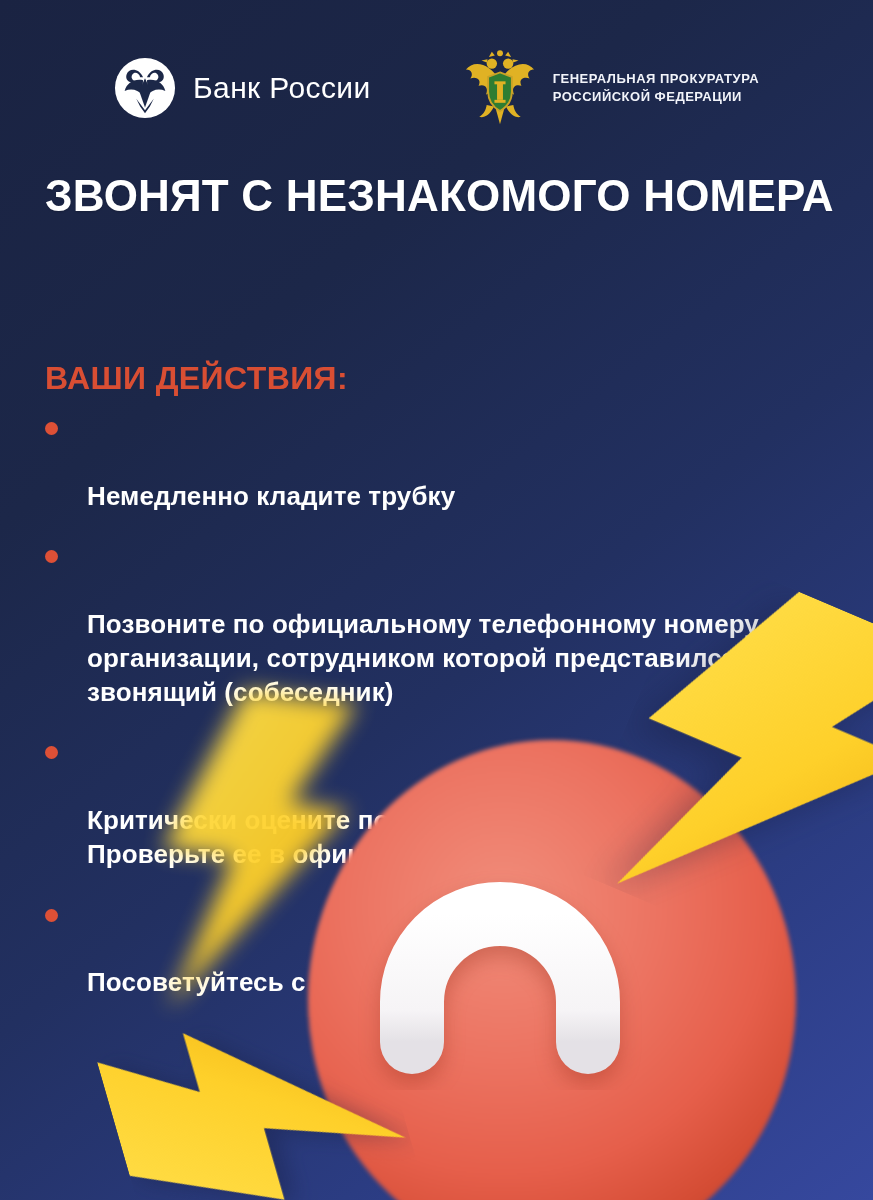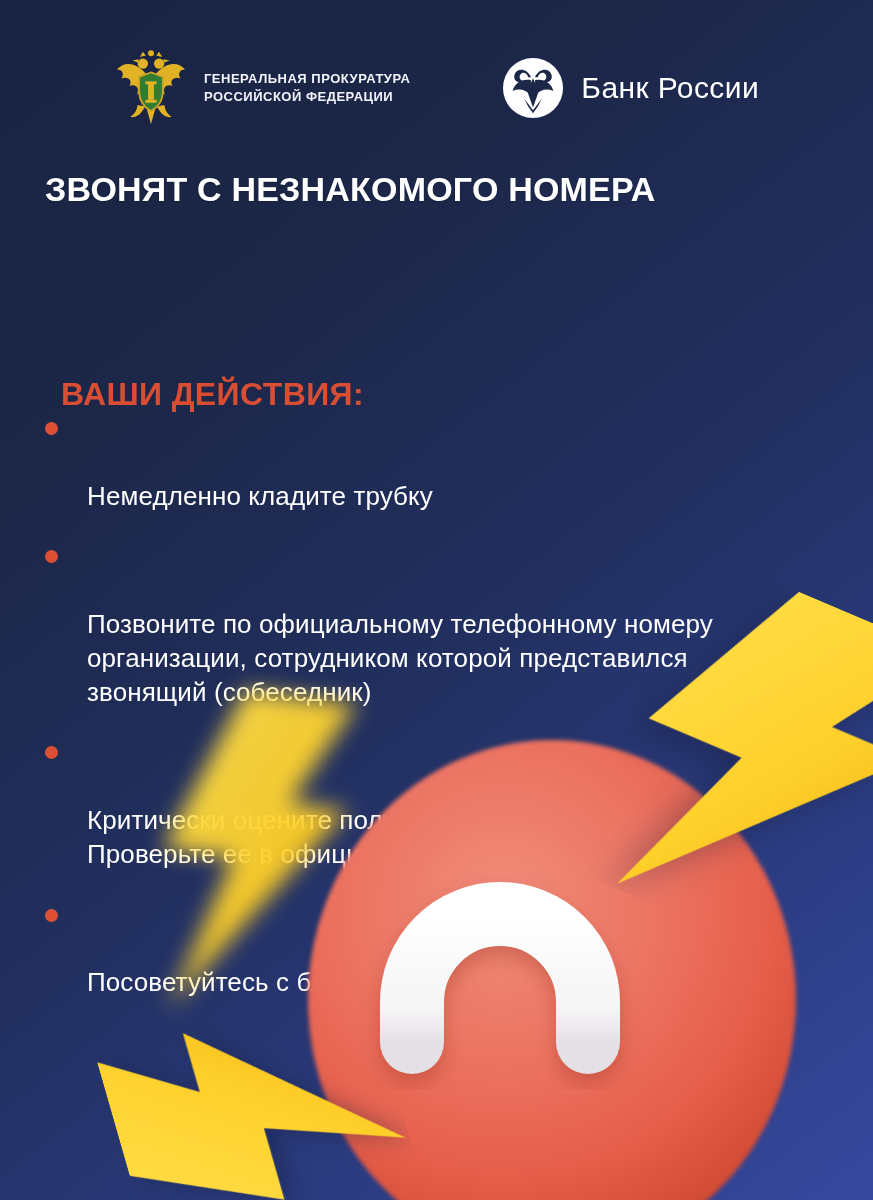--- a/index.html
+++ b/index.html
@@ -18,34 +18,34 @@
   .brand{display:flex;align-items:center;}
   .bank-mark{width:62px;height:62px;display:block;}
   .bank-name{
     margin-left:17px;color:#ffffff;font-size:30px;font-weight:400;letter-spacing:.4px;white-space:nowrap;
   }
   .pros-mark{width:74px;height:86px;display:block;}
   .pros-name{margin-left:16px;color:#f2f4fa;font-size:13px;font-weight:700;letter-spacing:.5px;line-height:1.35;white-space:nowrap;}
   
   .title{
     position:absolute;top:168px;left:45px;right:30px;margin:0;
-    color:#ffffff;font-size:34px;font-weight:700;line-height:1.26;letter-spacing:.2px;
+    color:#ffffff;font-size:44px;font-weight:700;line-height:1.26;letter-spacing:.2px;
     text-shadow:0 1px 2px rgba(0,0,0,.18);
   }
   
   .actions-heading{
-    position:absolute;top:360px;left:45px;margin:16px;
+    position:absolute;top:360px;left:45px;margin:0;
     color:#d94e33;font-size:32px;font-weight:700;letter-spacing:.4px;text-align:center;
   }
   .actions-list{
     position:absolute;top:412px;left:45px;right:35px;margin:0;padding:0;list-style:none;
   }
   .actions-list li{
     position:relative;padding-left:42px;margin-bottom:27px;
-    color:#ffffff;font-size:26px;font-weight:400;line-height:1.3;letter-spacing:.1px;
+    color:#ffffff;font-size:26px;font-weight:700;line-height:1.3;letter-spacing:.1px;
     white-space:pre-line;
   }
   .dot{
     position:absolute;left:0;top:10px;width:13px;height:13px;border-radius:50%;
     background:#dd5036;
   }
   
   .sphere{
     position:absolute;left:308px;top:740px;width:488px;height:520px;border-radius:50%;
     background:radial-gradient(circle at 40% 32%, #f18d7b 0%, #ec7361 34%, #e65f4b 58%, #d54d35 75%, #bc3e25 89%, #ab3820 100%);
@@ -73,20 +73,37 @@
         <stop offset="0" stop-color="#ffffff"></stop>
         <stop offset=".75" stop-color="#f6f4f6"></stop>
         <stop offset="1" stop-color="#e4e1e6"></stop>
       </linearGradient>
       <path id="boltShape" d="M36 0 L90 0 L64 42 L92 42 L18 128 L40 66 L6 66 Z"></path>
     </defs>
   </svg>
 
   <header class="header">
     <div class="brand">
+      <span class="bank-mark">
+        <svg viewBox="0 0 64 64" width="62" height="62">
+          <circle cx="32" cy="32" r="31" fill="#ffffff"></circle>
+          <g fill="#1c2848">
+            <path d="M30 21 C26 11 15 11 13 18 C11 24 17 28 22 25 C19 24 17 21 19 18 C21 15 26 16 27 21 Z"></path>
+            <path d="M34 21 C38 11 49 11 51 18 C53 24 47 28 42 25 C45 24 47 21 45 18 C43 15 38 16 37 21 Z"></path>
+            <path d="M30 24 C21 22 13 27 11 35 C18 32 25 34 29 39 Z"></path>
+            <path d="M34 24 C43 22 51 27 53 35 C46 32 39 34 35 39 Z"></path>
+            <path d="M32 22 L38 35 L32 52 L26 35 Z"></path>
+            <path d="M23 43 L32 55 L41 43 L37 51 L32 58 L27 51 Z"></path>
+          </g>
+        </svg>
+      </span>
+      <span class="bank-name">Банк России</span>
+    </div>
+
+    <div class="brand">
       <span class="pros-mark">
         <svg viewBox="0 0 100 110" width="74" height="86">
           <g fill="#e0b224">
             <path d="M50 46 C36 20 14 17 4 30 C12 30 14 37 10 42 C20 39 25 45 21 52 C30 49 35 55 31 64 C39 59 45 62 47 69 Z"></path>
             <path d="M50 46 C64 20 86 17 96 30 C88 30 86 37 90 42 C80 39 75 45 79 52 C70 49 65 55 69 64 C61 59 55 62 53 69 Z"></path>
             <circle cx="39" cy="22" r="7"></circle>
             <circle cx="61" cy="22" r="7"></circle>
             <path d="M33 21 l-8 -3 l8 -2 Z"></path>
             <path d="M67 21 l8 -3 l-8 -2 Z"></path>
             <path d="M35 13 l4 -7 l4 5 Z"></path>
@@ -101,37 +118,20 @@
             <rect x="46" y="49" width="8" height="22"></rect>
             <rect x="42.5" y="46" width="15" height="4"></rect>
             <rect x="42.5" y="71" width="15" height="4"></rect>
           </g>
         </svg>
       </span>
       <span class="pros-name">
         <span>ГЕНЕРАЛЬНАЯ ПРОКУРАТУРА</span><br>
         <span>РОССИЙСКОЙ ФЕДЕРАЦИИ</span>
       </span>
-    </div>
-
-    <div class="brand">
-      <span class="bank-mark">
-        <svg viewBox="0 0 64 64" width="62" height="62">
-          <circle cx="32" cy="32" r="31" fill="#ffffff"></circle>
-          <g fill="#1c2848">
-            <path d="M30 21 C26 11 15 11 13 18 C11 24 17 28 22 25 C19 24 17 21 19 18 C21 15 26 16 27 21 Z"></path>
-            <path d="M34 21 C38 11 49 11 51 18 C53 24 47 28 42 25 C45 24 47 21 45 18 C43 15 38 16 37 21 Z"></path>
-            <path d="M30 24 C21 22 13 27 11 35 C18 32 25 34 29 39 Z"></path>
-            <path d="M34 24 C43 22 51 27 53 35 C46 32 39 34 35 39 Z"></path>
-            <path d="M32 22 L38 35 L32 52 L26 35 Z"></path>
-            <path d="M23 43 L32 55 L41 43 L37 51 L32 58 L27 51 Z"></path>
-          </g>
-        </svg>
-      </span>
-      <span class="bank-name">Банк России</span>
     </div>
   </header>
 
   <h1 class="title">
     <div>ЗВОНЯТ С НЕЗНАКОМОГО НОМЕРА</div>
   </h1>
 
   <h2 class="actions-heading">ВАШИ ДЕЙСТВИЯ:</h2>
 
   <ul class="actions-list">

